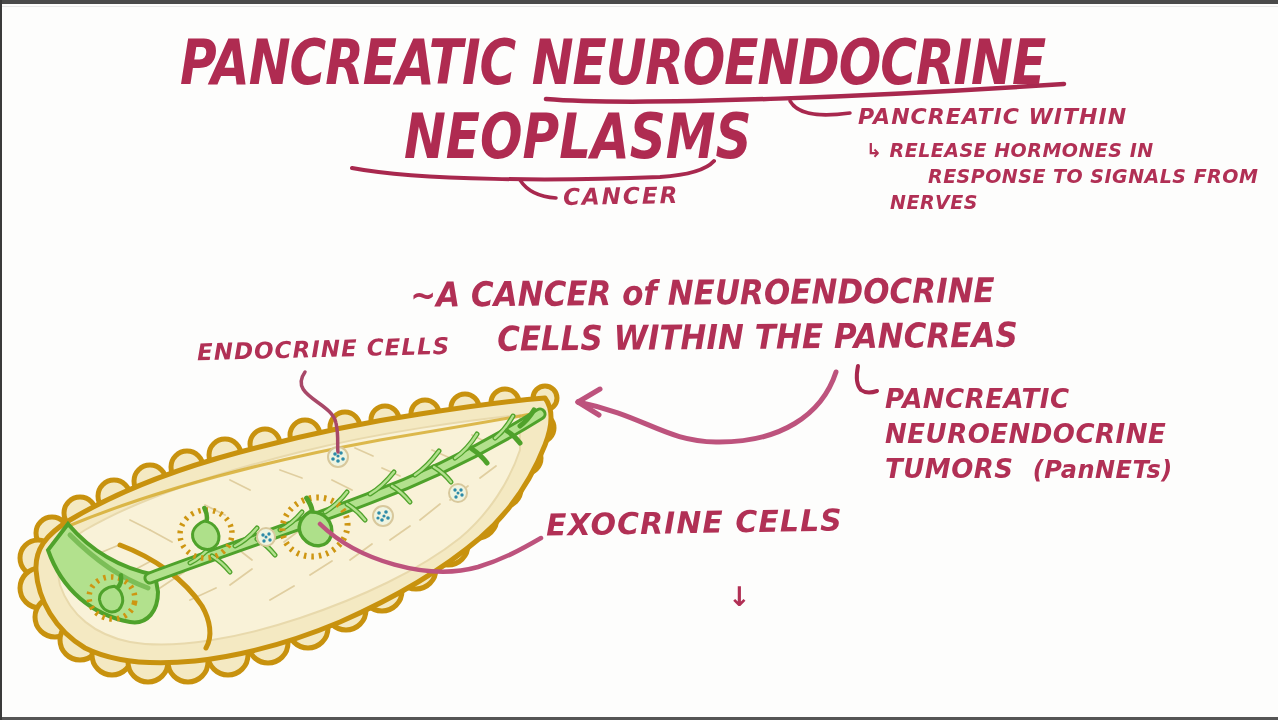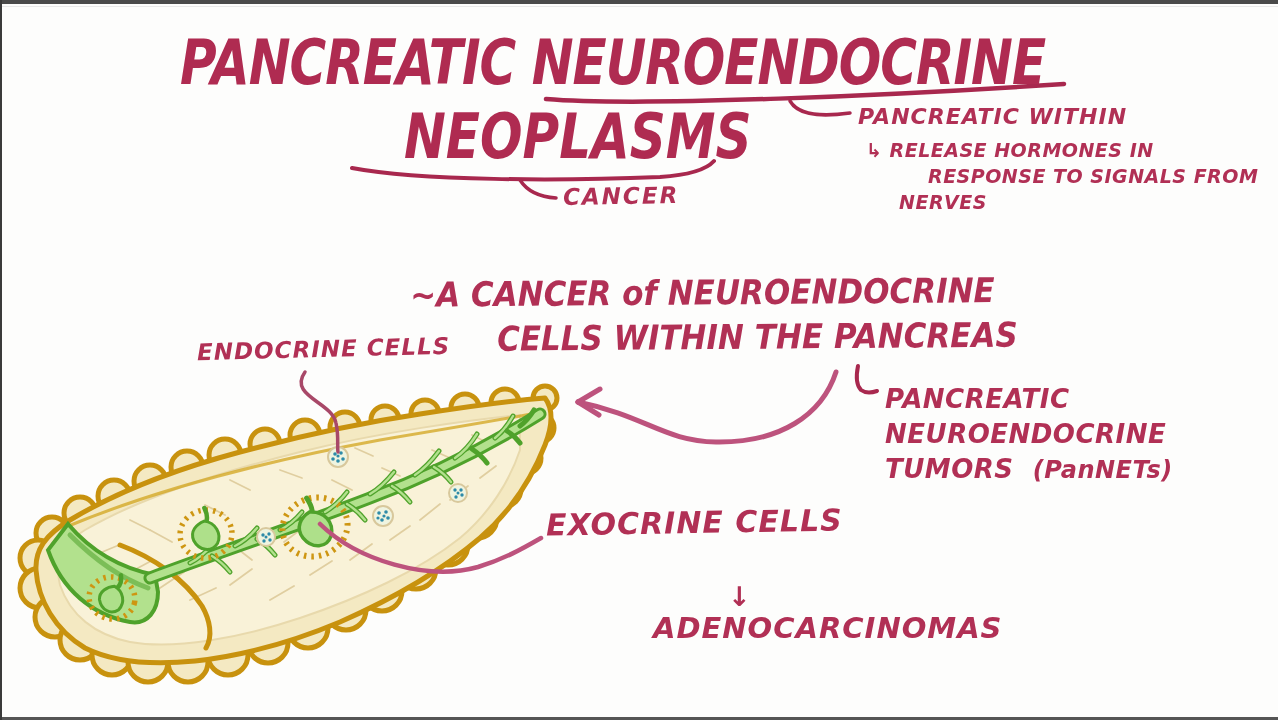--- a/index.html
+++ b/index.html
@@ -13,21 +13,21 @@
   .bar.left{left:0;top:0;width:2px;height:720px;background:#3a3a3a;}
   .faintline{position:absolute;left:0;top:6px;width:1278px;height:1px;background:#e9e9e9;z-index:49;}
 
   .txt{position:absolute;color:#B13055;font-weight:bold;white-space:nowrap;line-height:1.05;z-index:20;}
   .t-title1{left:180px;top:30px;font-size:50px;letter-spacing:-1px;transform:scale(1,1.25);transform-origin:top left;}
   .t-title2{left:404px;top:104px;font-size:50px;letter-spacing:0px;transform:scale(1,1.25);transform-origin:top left;}
   .t-cancer{left:563px;top:184px;font-size:23px;letter-spacing:2px;transform:rotate(-1deg);}
   .t-pcells{left:858px;top:105px;font-size:22px;letter-spacing:1px;}
   .t-note1{left:866px;top:141px;font-size:19px;letter-spacing:.5px;}
   .t-note2{left:928px;top:167px;font-size:19px;letter-spacing:.5px;}
-  .t-note3{left:890px;top:193px;font-size:19px;letter-spacing:.5px;margin-left:9px;}
+  .t-note3{left:890px;top:193px;font-size:19px;letter-spacing:.5px;}
   .t-def1{left:410px;top:277px;font-size:31px;transform:scale(1,1.1) rotate(-.4deg);transform-origin:top left;}
   .t-def2{left:497px;top:321px;font-size:31px;transform:scale(1,1.1) rotate(-.4deg);transform-origin:top left;}
   .t-pan1{left:885px;top:386px;font-size:26px;letter-spacing:.5px;}
   .t-pan2{left:885px;top:421px;font-size:26px;letter-spacing:.5px;}
   .t-pan3{left:885px;top:456px;font-size:26px;letter-spacing:.5px;}
   .t-pan3 .paren{font-size:24px;}
   .t-endo{left:197px;top:337px;font-size:23px;letter-spacing:1px;transform:rotate(-1.5deg);}
   .t-exo{left:546px;top:507px;font-size:30px;letter-spacing:1px;transform:rotate(-1deg);}
   .t-most{left:577px;top:557px;font-size:21px;letter-spacing:1px;}
   .t-darr{left:728px;top:583px;font-size:27px;}
@@ -271,14 +271,13 @@
   <div class="txt t-def1">~A CANCER of NEUROENDOCRINE</div>
   <div class="txt t-def2">CELLS WITHIN THE PANCREAS</div>
 
   <div class="txt t-pan1">PANCREATIC</div>
   <div class="txt t-pan2">NEUROENDOCRINE</div>
   <div class="txt t-pan3"><span>TUMORS</span>&nbsp;&nbsp;<span class="paren">(PanNETs)</span></div>
 
   <div class="txt t-endo">ENDOCRINE CELLS</div>
   <div class="txt t-exo">EXOCRINE CELLS</div>
   <div class="txt t-darr">↓</div>
-  <div class="txt t-adeno">ADENOCARCINOMAS</div>
 </div>
 
 </body></html>

